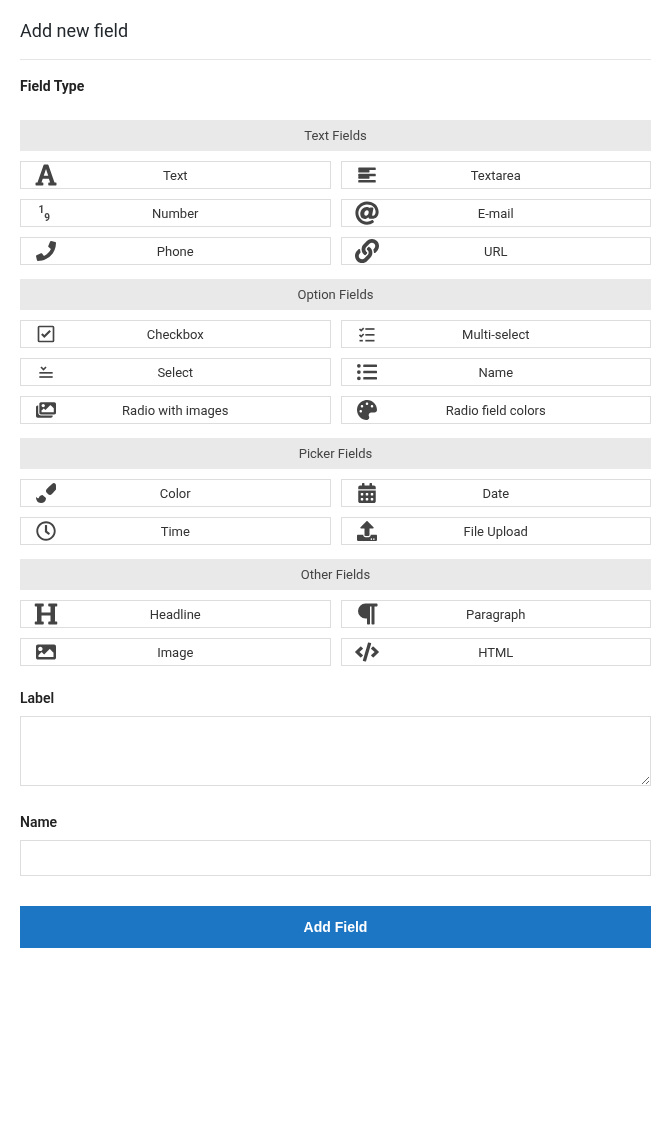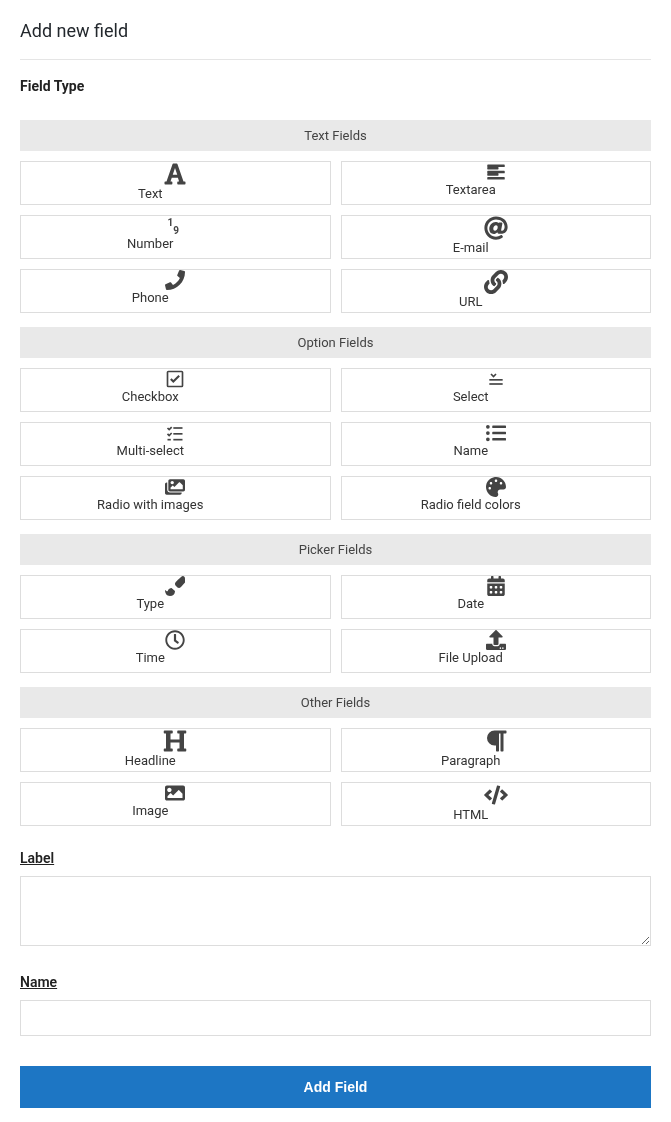--- a/index.html
+++ b/index.html
@@ -39,25 +39,24 @@
       display: grid;
       grid-template-columns: 1fr 1fr;
       gap: 10px;
       margin-bottom: 14px;
     }
     .field-option {
       display: flex;
       align-items: center;
       border: 1px solid #ddd;
       background: #fff;
-      height: 44px;
+      height: 28px;
       cursor: pointer;
       font-size: 13px;
       color: #333;
-      flex-direction: column;
     }
     .field-option .icon-cell {
       width: 50px;
       display: flex;
       align-items: center;
       justify-content: center;
       flex-shrink: 0;
     }
     .field-option .icon-cell svg {
       width: 20px;
@@ -73,21 +72,20 @@
       text-align: center;
       padding-right: 50px;
     }
     .form-label {
       font-size: 14px;
       font-weight: 600;
       color: #222;
       margin-top: 24px;
       margin-bottom: 10px;
       display: block;
-      text-decoration: underline;
     }
     textarea.form-control {
       width: 100%;
       height: 70px;
       border: 1px solid #ddd;
       padding: 6px;
       font-family: inherit;
       font-size: 13px;
       resize: both;
     }
@@ -181,42 +179,42 @@
           <svg viewBox="0 0 24 24">
             <rect x="3" y="3" width="18" height="18" rx="1" fill="none" stroke="#444" stroke-width="2"></rect>
             <path d="M7 12l3 3 7-7" fill="none" stroke="#444" stroke-width="2.5"></path>
           </svg>
         </span>
         <span class="label-cell">Checkbox</span>
       </div>
       <div class="field-option">
         <span class="icon-cell">
           <svg viewBox="0 0 24 24">
-            <path d="M6 6l3 3 3-3" fill="none" stroke="#444" stroke-width="2"></path>
-            <rect x="4" y="12" width="16" height="2" fill="#444"></rect>
-            <rect x="4" y="17" width="16" height="2" fill="#444"></rect>
-          </svg>
-        </span>
-        <span class="label-cell">Select</span>
-      </div>
-      <div class="field-option">
-        <span class="icon-cell">
-          <svg viewBox="0 0 24 24">
             <path d="M3 6l2 2 3-3" fill="none" stroke="#444" stroke-width="2"></path>
             <rect x="10" y="5" width="11" height="2" fill="#444"></rect>
             <path d="M3 13l2 2 3-3" fill="none" stroke="#444" stroke-width="2"></path>
             <rect x="10" y="12" width="11" height="2" fill="#444"></rect>
             <rect x="10" y="19" width="11" height="2" fill="#444"></rect>
             <rect x="3" y="19" width="4" height="2" fill="#444"></rect>
           </svg>
         </span>
         <span class="label-cell">Multi-select</span>
       </div>
       <div class="field-option">
         <span class="icon-cell">
+          <svg viewBox="0 0 24 24">
+            <path d="M6 6l3 3 3-3" fill="none" stroke="#444" stroke-width="2"></path>
+            <rect x="4" y="12" width="16" height="2" fill="#444"></rect>
+            <rect x="4" y="17" width="16" height="2" fill="#444"></rect>
+          </svg>
+        </span>
+        <span class="label-cell">Select</span>
+      </div>
+      <div class="field-option">
+        <span class="icon-cell">
           <svg viewBox="0 0 512 512">
             <path d="M48 48a48 48 0 1 0 48 48 48 48 0 0 0-48-48zm0 160a48 48 0 1 0 48 48 48 48 0 0 0-48-48zm0 160a48 48 0 1 0 48 48 48 48 0 0 0-48-48zm448 16H176a16 16 0 0 0-16 16v32a16 16 0 0 0 16 16h320a16 16 0 0 0 16-16v-32a16 16 0 0 0-16-16zm0-320H176a16 16 0 0 0-16 16v32a16 16 0 0 0 16 16h320a16 16 0 0 0 16-16V80a16 16 0 0 0-16-16zm0 160H176a16 16 0 0 0-16 16v32a16 16 0 0 0 16 16h320a16 16 0 0 0 16-16v-32a16 16 0 0 0-16-16z"></path>
           </svg>
         </span>
         <span class="label-cell">Name</span>
       </div>
       <div class="field-option">
         <span class="icon-cell">
           <svg viewBox="0 0 576 512">
             <path d="M480 416v16c0 26.5-21.5 48-48 48H48c-26.5 0-48-21.5-48-48V176c0-26.5 21.5-48 48-48h16v208c0 44.1 35.9 80 80 80h336zm96-80V80c0-26.5-21.5-48-48-48H144c-26.5 0-48 21.5-48 48v256c0 26.5 21.5 48 48 48h384c26.5 0 48-21.5 48-48zM256 128c0 26.5-21.5 48-48 48s-48-21.5-48-48 21.5-48 48-48 48 21.5 48 48zm-96 144l55.5-55.5c4.7-4.7 12.3-4.7 17 0L272 256l135.5-135.5c4.7-4.7 12.3-4.7 17 0L512 208v112H160v-48z"></path>
@@ -234,21 +232,21 @@
       </div>
     </div>
     <div class="group-header">Picker Fields</div>
     <div class="grid">
       <div class="field-option">
         <span class="icon-cell">
           <svg viewBox="0 0 512 512">
             <path d="M167.02 309.34c-40.12 2.58-76.53 17.86-97.19 72.3-2.35 6.21-8 9.98-14.59 9.98-11.11 0-45.46-27.67-55.25-34.35C0 439.62 37.93 512 128 512c75.86 0 128-43.77 128-120.19 0-3.11-.65-6.08-.97-9.13l-88.01-73.34zM457.89 0c-15.16 0-29.37 6.71-40.21 16.45C272.77 146.8 256 168 256 206.21c0 13.21 4.97 25.31 12.72 35.27l51.26 51.26c9.89 8.27 22.67 12.84 36.5 12.84 35.23 0 60.06-33.36 186.17-177.41C504.72 106.34 512 88.2 512 68.41 512 28.03 487.56 0 457.89 0z"></path>
           </svg>
         </span>
-        <span class="label-cell">Type</span>
+        <span class="label-cell">Color</span>
       </div>
       <div class="field-option">
         <span class="icon-cell">
           <svg viewBox="0 0 448 512">
             <path d="M0 464c0 26.5 21.5 48 48 48h352c26.5 0 48-21.5 48-48V192H0v272zm320-196c0-6.6 5.4-12 12-12h40c6.6 0 12 5.4 12 12v40c0 6.6-5.4 12-12 12h-40c-6.6 0-12-5.4-12-12v-40zm0 128c0-6.6 5.4-12 12-12h40c6.6 0 12 5.4 12 12v40c0 6.6-5.4 12-12 12h-40c-6.6 0-12-5.4-12-12v-40zM192 268c0-6.6 5.4-12 12-12h40c6.6 0 12 5.4 12 12v40c0 6.6-5.4 12-12 12h-40c-6.6 0-12-5.4-12-12v-40zm0 128c0-6.6 5.4-12 12-12h40c6.6 0 12 5.4 12 12v40c0 6.6-5.4 12-12 12h-40c-6.6 0-12-5.4-12-12v-40zM64 268c0-6.6 5.4-12 12-12h40c6.6 0 12 5.4 12 12v40c0 6.6-5.4 12-12 12H76c-6.6 0-12-5.4-12-12v-40zm0 128c0-6.6 5.4-12 12-12h40c6.6 0 12 5.4 12 12v40c0 6.6-5.4 12-12 12H76c-6.6 0-12-5.4-12-12v-40zM400 64h-48V16c0-8.8-7.2-16-16-16h-32c-8.8 0-16 7.2-16 16v48H160V16c0-8.8-7.2-16-16-16h-32c-8.8 0-16 7.2-16 16v48H48C21.5 64 0 85.5 0 112v48h448v-48c0-26.5-21.5-48-48-48z"></path>
           </svg>
         </span>
         <span class="label-cell">Date</span>
       </div>
       <div class="field-option">

